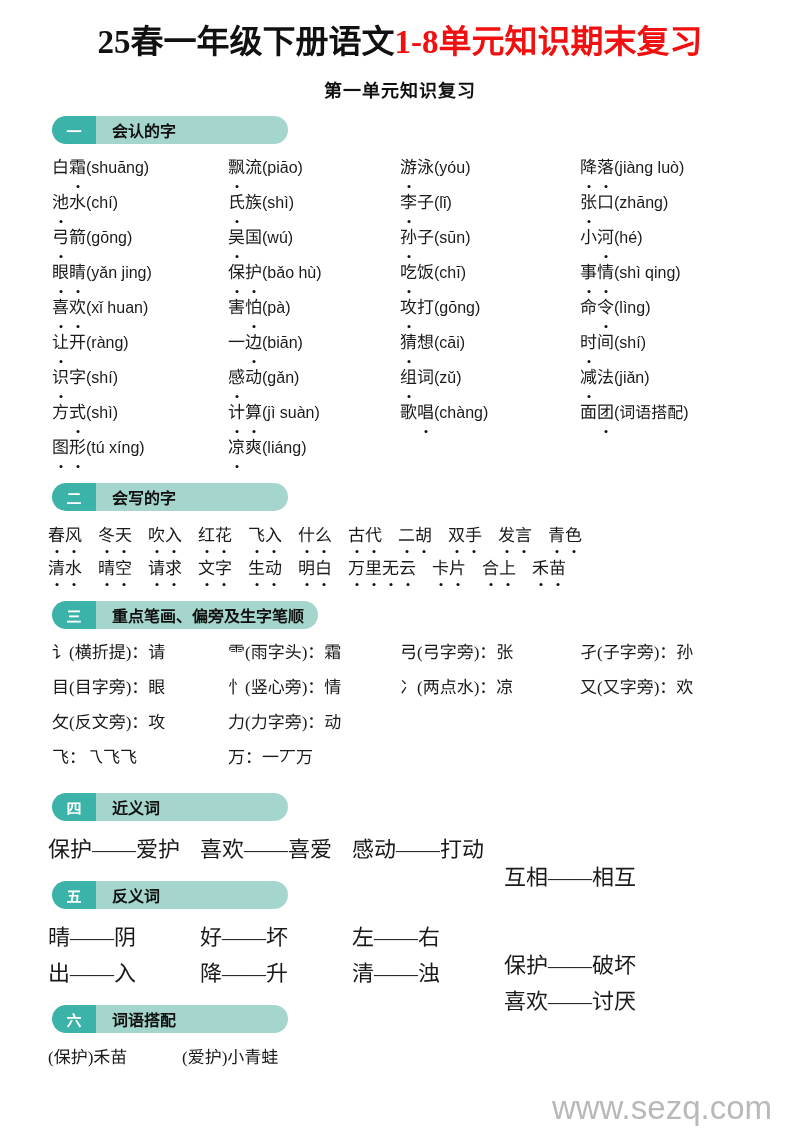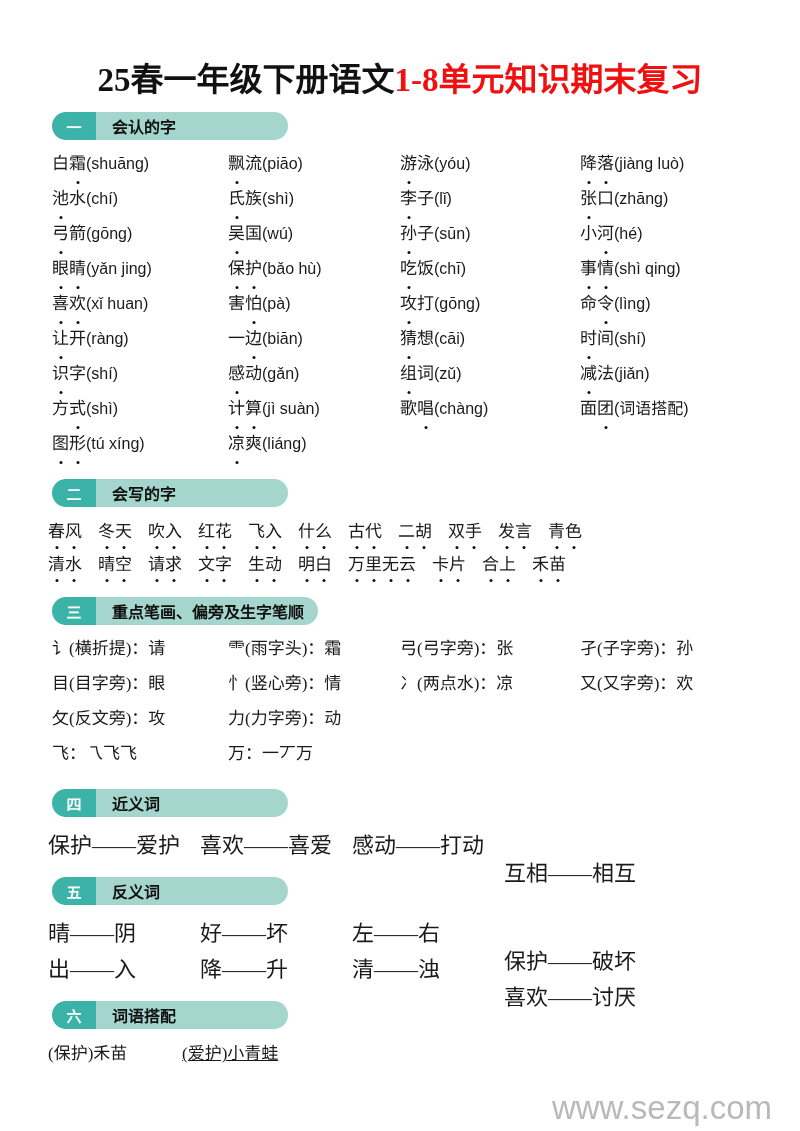--- a/index.html
+++ b/index.html
@@ -13,21 +13,21 @@
     height: 1131px;
     position: relative;
     overflow: hidden;
     font-family: "Liberation Serif", "DejaVu Serif", serif;
     color: #1a1a1a;
   }
 
   
   .title-block {
     text-align: center;
-    padding-top: 62px;
+    padding-top: 24px;
   }
   .main-title {
     font-family: "Liberation Serif", "DejaVu Serif", serif;
     font-weight: bold;
     font-size: 33px;
     letter-spacing: 0px;
     line-height: 1.1;
     white-space: nowrap;
   }
   .main-title .t-black { color: #111111; }
@@ -154,41 +154,42 @@
   .p3 { left: 504px; margin-top: 28px; }
 
   
   .matchline {
     position: relative;
     height: 34px;
     font-size: 17px;
     white-space: nowrap;
   }
   .m0 { position: absolute; left: 48px; top: 0; }
-  .m1 { position: absolute; left: 182px; top: 0; text-decoration: underline; }
+  .m1 { position: absolute; left: 182px; top: 0; }
 
   
   .watermark {
     position: absolute;
     right: 28px;
     bottom: 4px;
     font-family: "Liberation Sans", "DejaVu Sans", sans-serif;
     font-size: 33px;
     color: #b9b9b9;
     letter-spacing: 0px;
     user-select: none;
   }
 </style>
 </head>
 <body>
 
 <div class="title-block">
   <div class="main-title">
     <span class="t-black">25春一年级下册语文</span><span class="t-red">1-8单元知识期末复习</span>
   </div>
+  <div class="sub-title">第一单元知识复习</div>
 </div>
 
 <div id="sections-root">
     <div class="section">
       <div class="sec-head">
         <span class="sec-num">一</span>
         <span class="sec-title">会认的字</span>
       </div>
       <div class="rows">
         <div class="grid-row">

